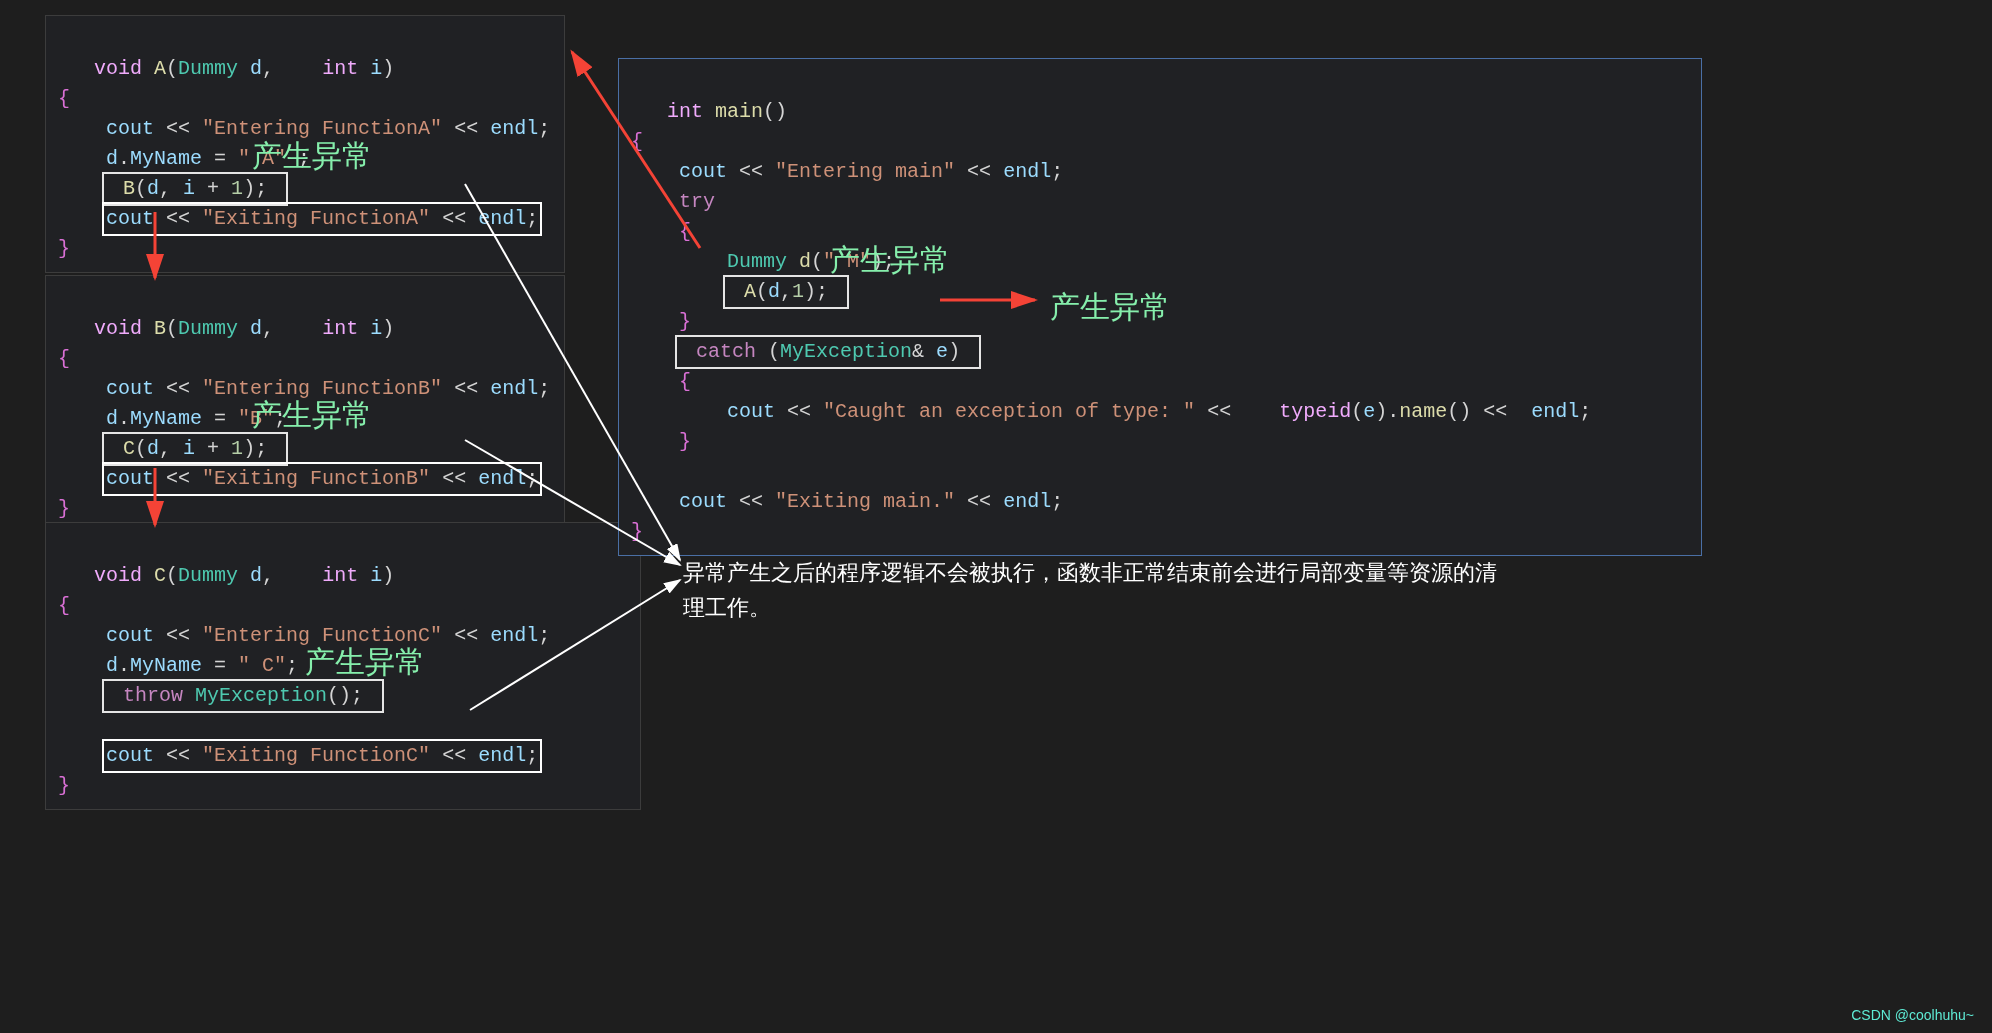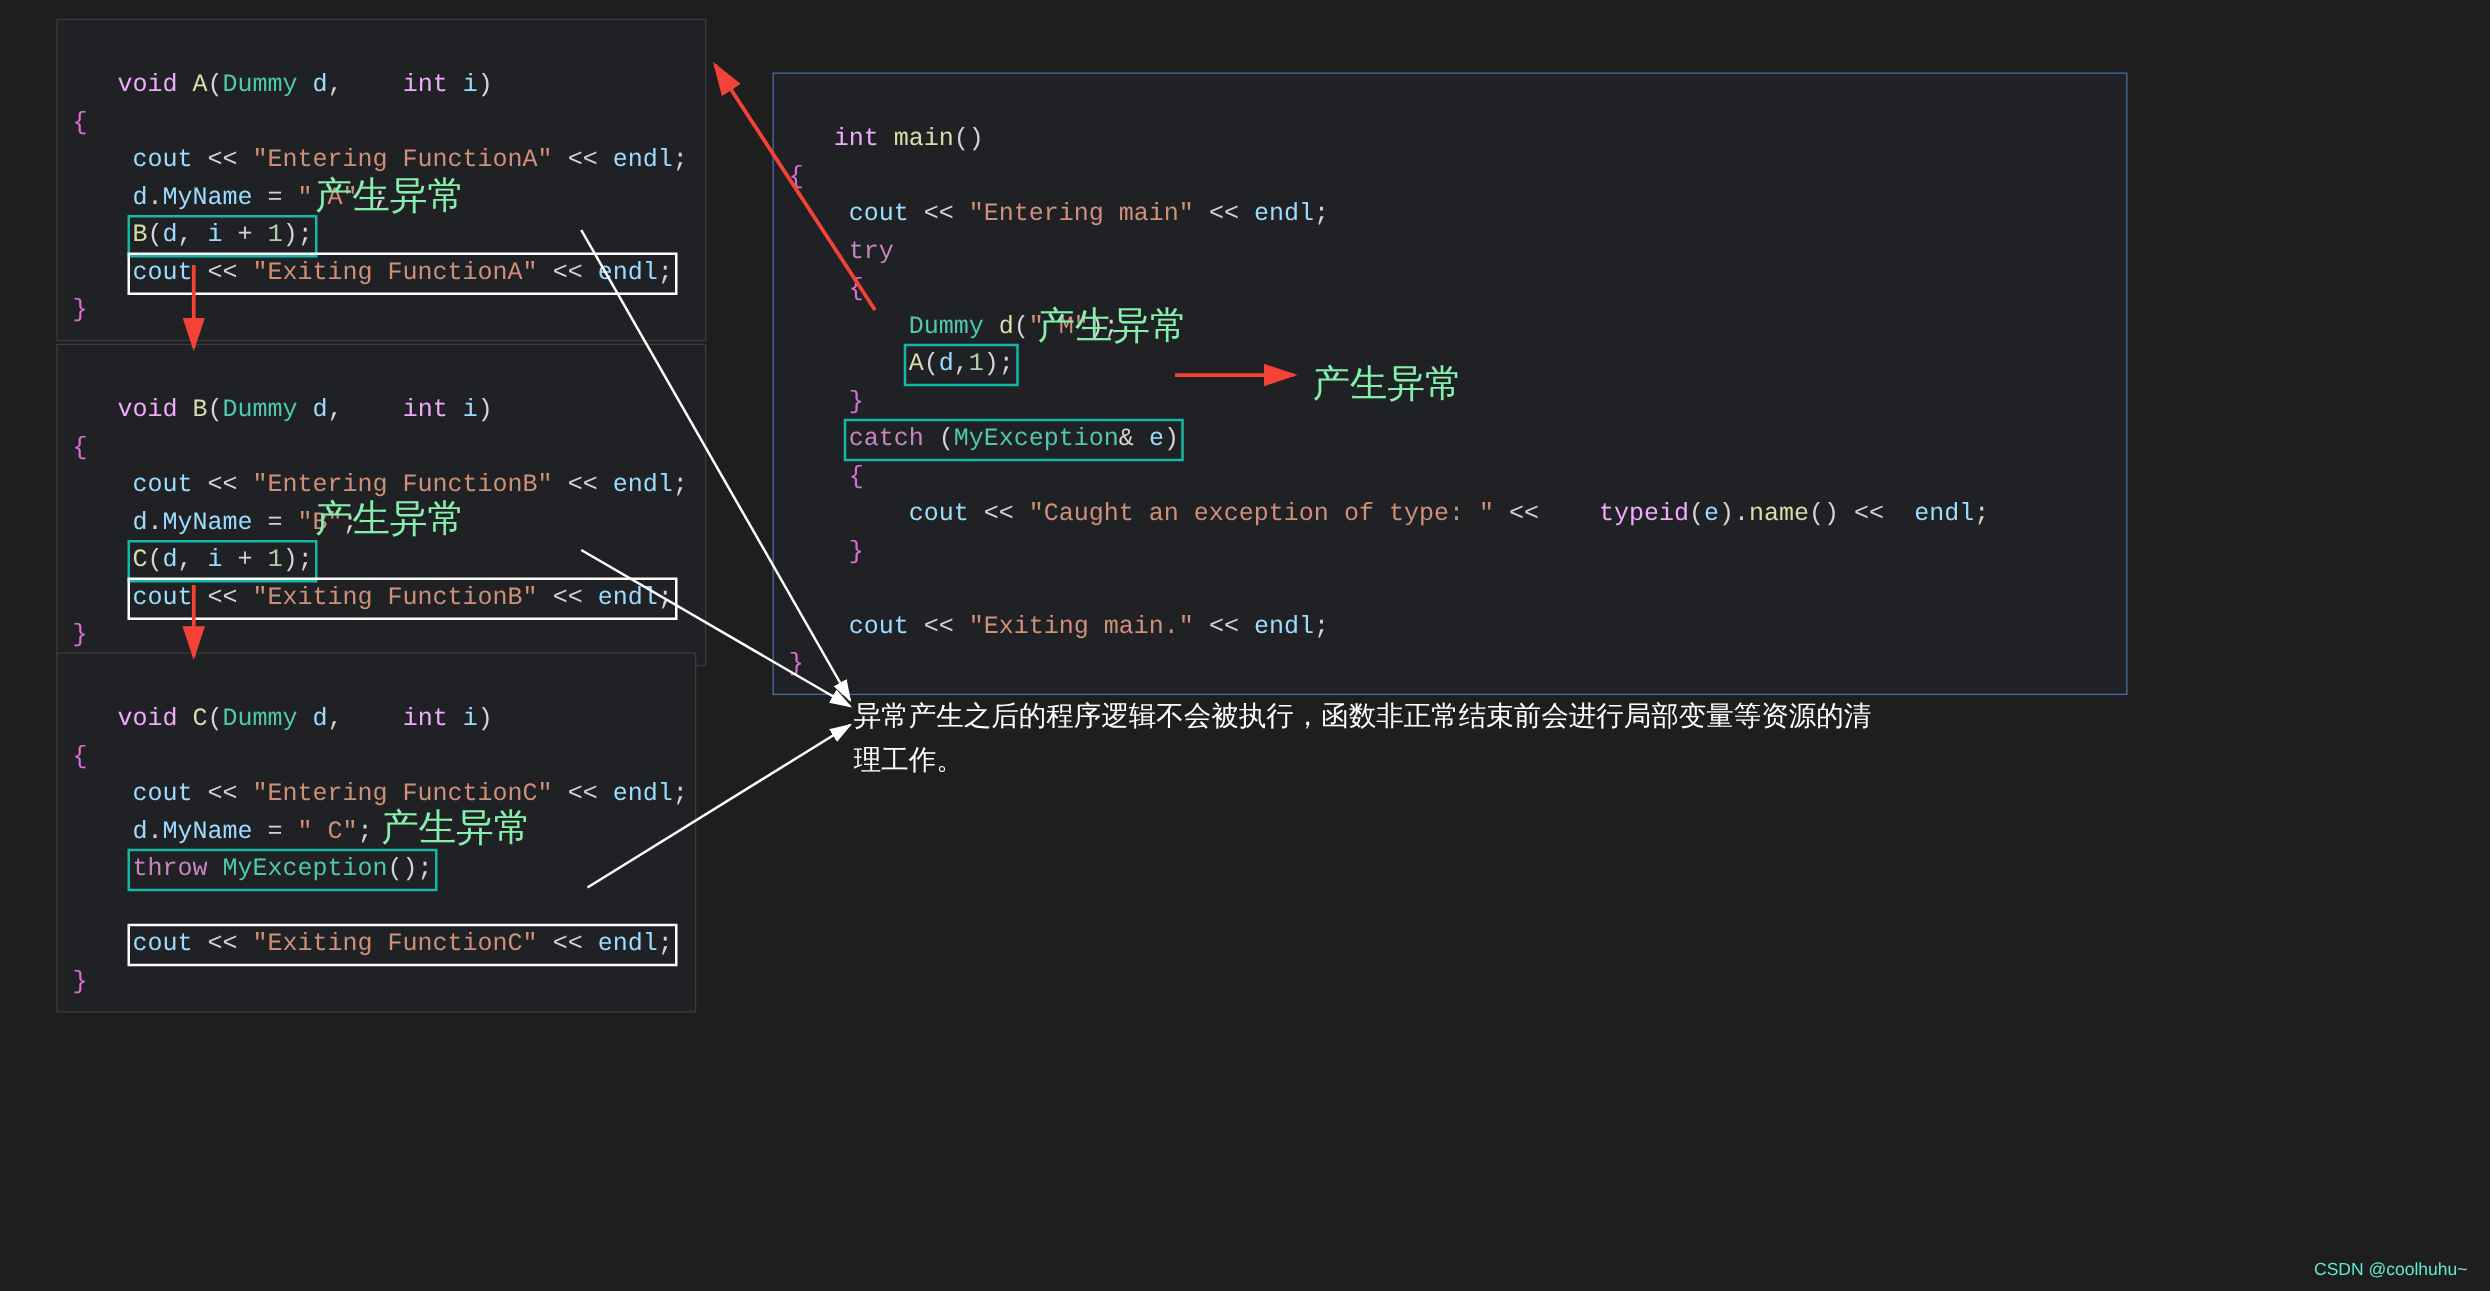--- a/index.html
+++ b/index.html
@@ -28,23 +28,23 @@
   .var       { color: #9cdcfe; }   
   .prop      { color: #9cdcfe; }   
   .str       { color: #ce9178; }   
   .num       { color: #b5cea8; }   
   .op        { color: #d4d4d4; }   
   .brace     { color: #da70d6; }
   .punct     { color: #d4d4d4; }
 
   .redbox {
     display: inline-block;
-    border: 2px solid #14b8a6;
+    border: 2px solid #e5e5e5;
     margin: -2px -4px;
-    padding: 0 2px;
+    padding: 0 19px;
   }
   .whitebox {
     display: inline-block;
     border: 2px solid #ffffff;
     margin: -2px -4px;
     padding: 0 2px;
   }
   .annot {
     position: absolute;
     color: #86efac;
@@ -95,21 +95,21 @@
 <span class="kw-type">void</span> <span class="fn">B</span><span class="punct">(</span><span class="classname">Dummy</span> <span class="var">d</span><span class="punct">, </span><span class="kw-type">int</span> <span class="var">i</span><span class="punct">)</span>
 <span class="brace">{</span>
     <span class="var">cout </span><span class="op">&lt;&lt;</span> <span class="str">"Entering FunctionB"</span> <span class="op">&lt;&lt;</span><span class="var"> endl</span><span class="punct">;</span>
     <span class="var">d</span><span class="punct">.</span><span class="prop">MyName</span><span class="op"> = </span><span class="str">"B"</span><span class="punct">;</span>
     <span class="redbox"><span class="fn">C</span><span class="punct">(</span><span class="var">d</span><span class="punct">, </span><span class="var">i</span><span class="op"> + </span><span class="num">1</span><span class="punct">);</span></span>
     <span class="whitebox"><span class="var">cout </span><span class="op">&lt;&lt;</span> <span class="str">"Exiting FunctionB"</span> <span class="op">&lt;&lt;</span><span class="var"> endl</span><span class="punct">;</span></span>
 <span class="brace">}</span>
 </div>
 <div class="annot" style="left:252px; top:395px;">产生异常</div>
 
-<div class="code-block" style="left:45px; top:522px; width:512px;">
+<div class="code-block" style="left:45px; top:522px; width:596px;">
 <span class="kw-type">void</span> <span class="fn">C</span><span class="punct">(</span><span class="classname">Dummy</span> <span class="var">d</span><span class="punct">, </span><span class="kw-type">int</span> <span class="var">i</span><span class="punct">)</span>
 <span class="brace">{</span>
     <span class="var">cout </span><span class="op">&lt;&lt;</span> <span class="str">"Entering FunctionC"</span> <span class="op">&lt;&lt;</span><span class="var"> endl</span><span class="punct">;</span>
     <span class="var">d</span><span class="punct">.</span><span class="prop">MyName</span><span class="op"> = </span><span class="str">" C"</span><span class="punct">;</span>
     <span class="redbox"><span class="kw-flow">throw</span> <span class="classname">MyException</span><span class="punct">();</span></span>
 
     <span class="whitebox"><span class="var">cout </span><span class="op">&lt;&lt;</span> <span class="str">"Exiting FunctionC"</span> <span class="op">&lt;&lt;</span><span class="var"> endl</span><span class="punct">;</span></span>
 <span class="brace">}</span>
 </div>
 <div class="annot" style="left:305px; top:642px;">产生异常</div>

